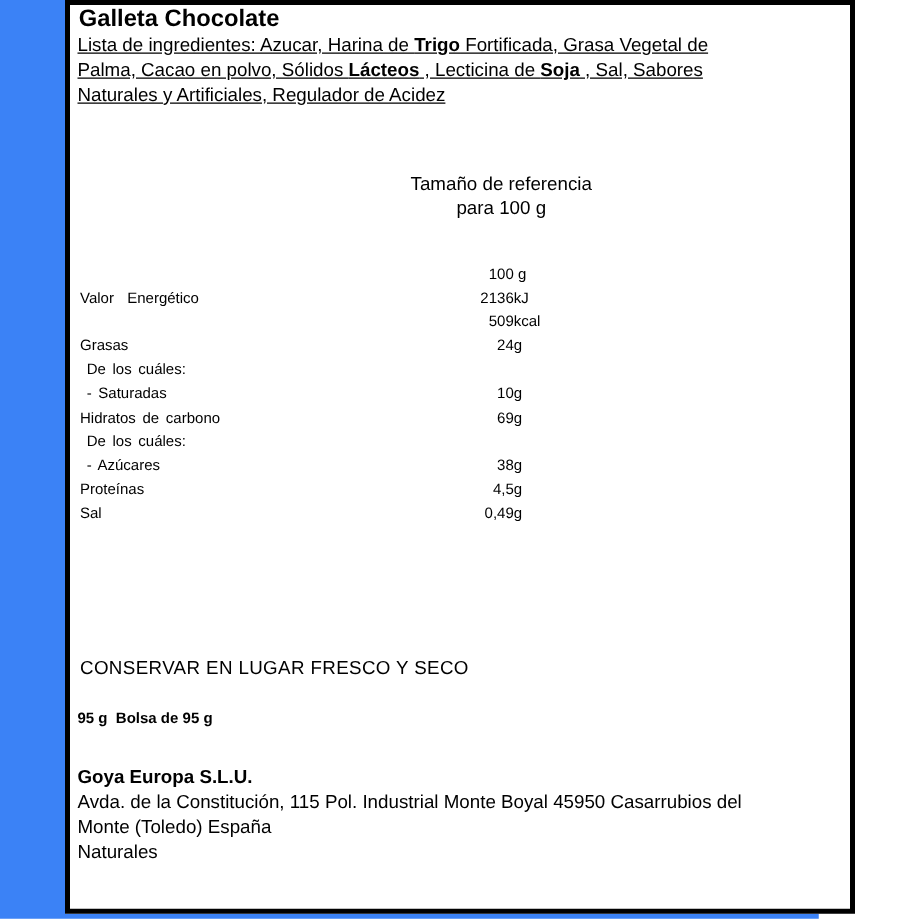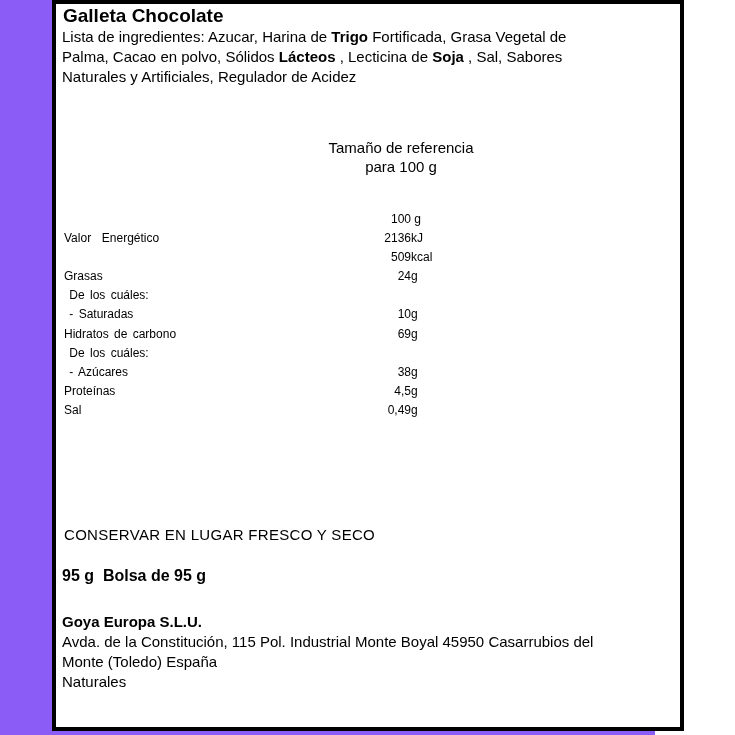--- a/index.html
+++ b/index.html
@@ -3,47 +3,47 @@
 <meta charset="utf-8">
 <style>
   * { margin:0; padding:0; box-sizing:border-box; }
   body {
     width:735px; height:735px;
     background:#ffffff;
     font-family:"Liberation Sans", sans-serif;
     color:#000000;
     overflow:hidden;
   }
-  #screen { position:relative; width:655px; height:735px; background:#8b5cf6; }
+  #screen { position:relative; width:655px; height:735px; background:#3b82f6; }
   .label-box {
     position:absolute; left:52px; top:0;
     width:632px; height:731px;
     border:4px solid #000;
     background:#fff;
   }
   .abs { position:absolute; }
   .title {
     left:7px; top:1px;
     font-size:19px; font-weight:bold; line-height:22px;
     white-space:nowrap;
   }
   .ingredients { left:6px; top:23px; font-size:15px; line-height:20px; }
-  .ingredients .iline { white-space:pre; }
+  .ingredients .iline { white-space:pre;text-decoration:underline; }
   .b { font-weight:bold; }
   .ref-header {
     left:145px; top:134px; width:400px;
     text-align:center; font-size:15px; line-height:19px;
   }
   .rows { left:0; top:206px; width:624px; font-size:12px; }
   .nrow { position:relative; height:19.1px; line-height:19px; }
   .nrow .lbl { position:absolute; left:8px; top:0; white-space:pre; word-spacing:2px; }
   .nrow .num { position:absolute; left:0; top:0; width:355px; text-align:right; white-space:pre; }
   .nrow .unit { position:absolute; left:355px; top:0; white-space:pre; }
   .storage { left:8px; top:522px; font-size:15px; white-space:pre; letter-spacing:0.3px; }
-  .weight { left:6px; top:563px; font-size:16px; font-weight:bold; white-space:pre; }
+  .weight { left:6px; top:563px; font-size:12px; font-weight:bold; white-space:pre; }
   .company { left:6px; top:608px; font-size:15px; line-height:20px; }
   .company .name { font-weight:bold; }
   .company div { white-space:pre; }
 </style>
 </head>
 <body>
 
 <div id="screen">
   <div class="label-box">
 

